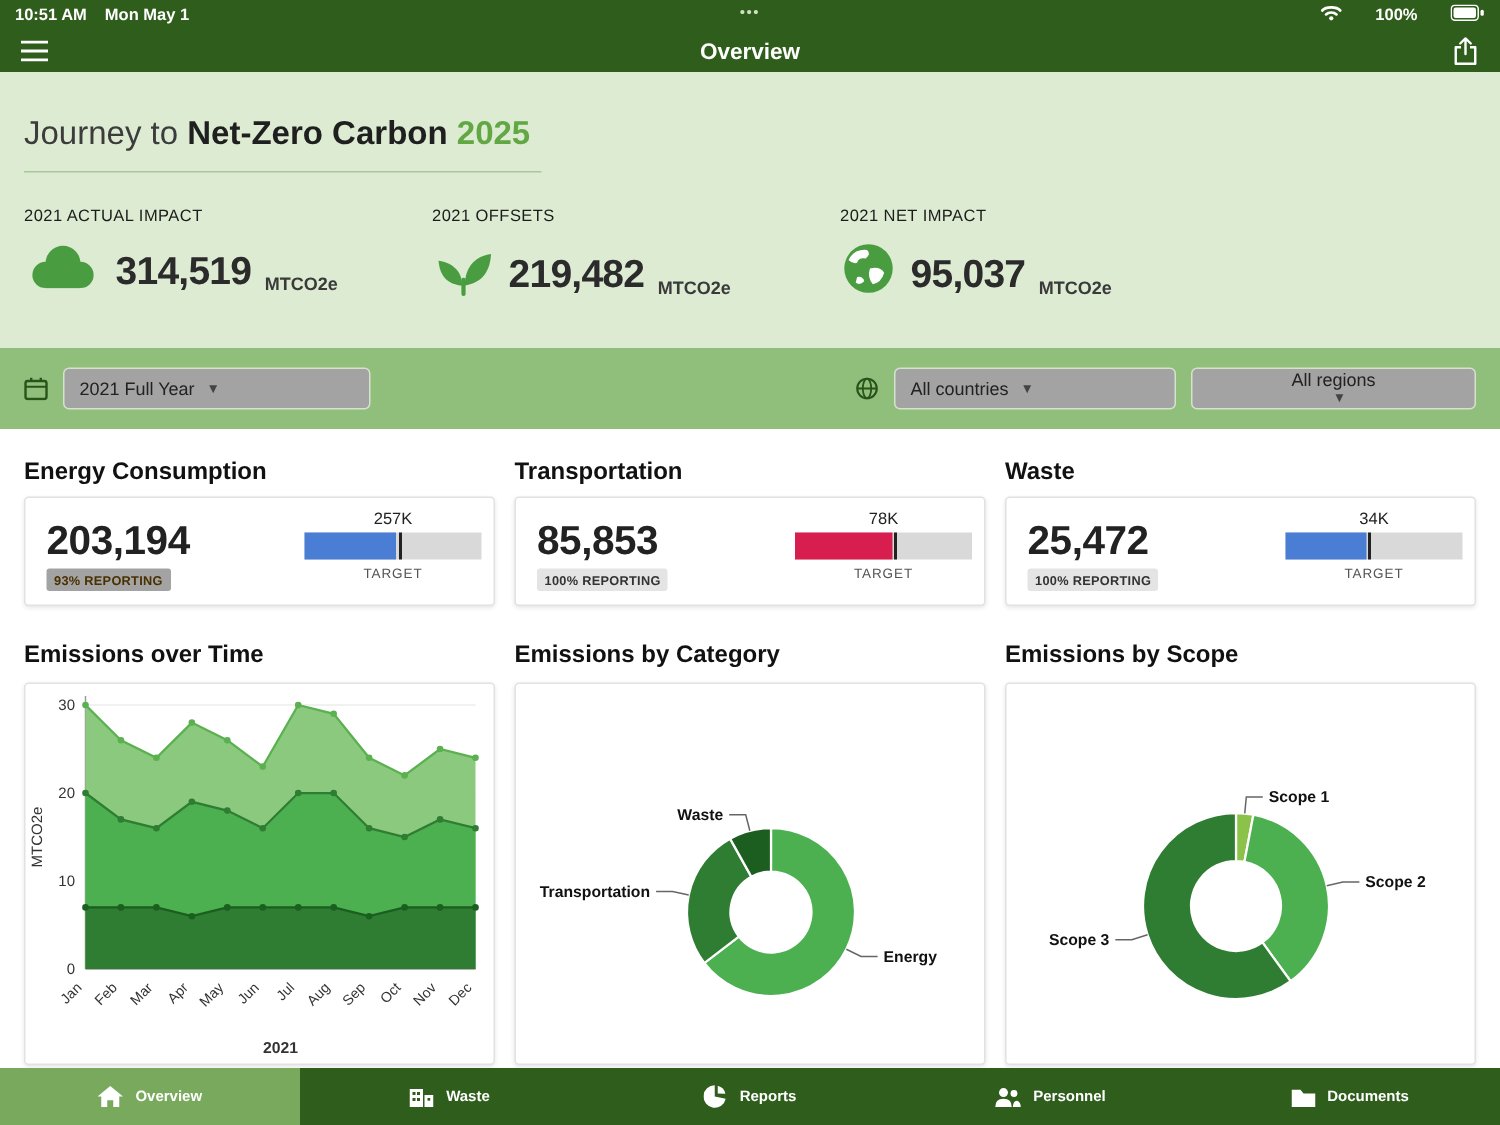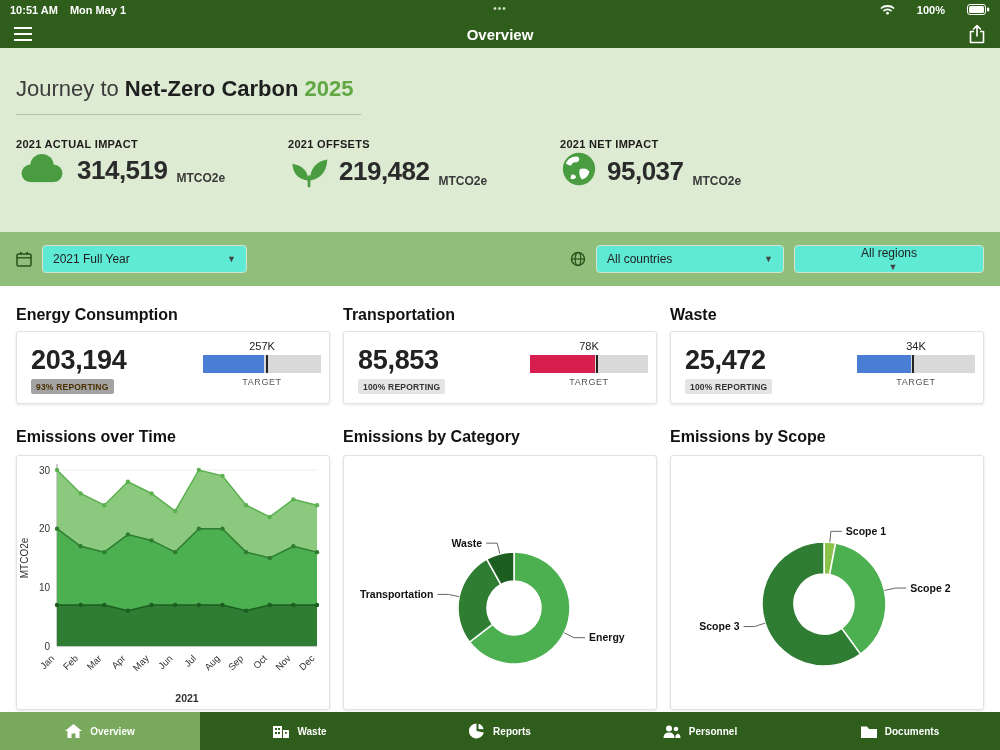--- a/index.html
+++ b/index.html
@@ -19,31 +19,31 @@
   .menu-btn { cursor:pointer; display:flex; }
   .share-btn { margin-left:auto; cursor:pointer; display:flex; }
 
   
   .hero { position:absolute; top:48px; left:0; right:0; height:184px; background:#DCEBD2; }
   .hero-title { position:absolute; left:16px; top:28px; font-size:22px; color:#3c3c3c; }
   .hero-title .em { font-weight:bold; color:#1f1f1f; }
   .hero-title .year { font-weight:bold; color:#61A744; }
   .hero-underline { position:absolute; left:16px; top:66px; width:345px; height:1px; background:#A8C79A; }
   .kpi { position:absolute; top:90px; }
-  .kpi-label { font-size:11px; font-weight:bold; color:#1c1c1c; letter-spacing:0.3px; }
+  .kpi-label { font-size:11px; font-weight:normal; color:#1c1c1c; letter-spacing:0.3px; margin-bottom:10px; }
   .kpi-row { display:flex; align-items:center; gap:9px; }
   .kpi-value { font-size:26px; font-weight:bold; color:#2b2b2b; letter-spacing:-0.5px; line-height:1; }
   .kpi-unit { font-size:12px; font-weight:bold; color:#3a3a3a; align-self:flex-end; padding-bottom:4px; }
   #kpi-0 { left:16px; } #kpi-1 { left:288px; } #kpi-2 { left:560px; }
 
   
   .filterbar { position:absolute; top:232px; left:0; right:0; height:54px; background:#90BF7C;
     display:flex; align-items:center; padding:0 16px; gap:10px; }
-  .select { background:#5eead4; border:1px solid #d6e2cd; border-radius:4px; height:28px; display:flex; align-items:center;
-    justify-content:space-between; padding:0 10px; font-size:12px; color:#222; cursor:pointer; }
+  .select { background:#a3a3a3; border:1px solid #d6e2cd; border-radius:4px; height:28px; display:flex; align-items:center;
+    padding:0 10px; font-size:12px; color:#222; cursor:pointer; }
   .caret { font-size:9px; color:#444; margin-left:8px; }
   .sel-period { width:205px; }
   .spacer { flex:1; }
   .sel-country { width:188px; }
   .sel-region { width:190px;flex-direction:column; }
   .fb-icon { display:flex; }
 
   
   .main { position:absolute; top:286px; left:0; right:0; height:426px; background:#fff; }
   .sec-title { position:absolute; font-size:16px; font-weight:bold; color:#111; }

